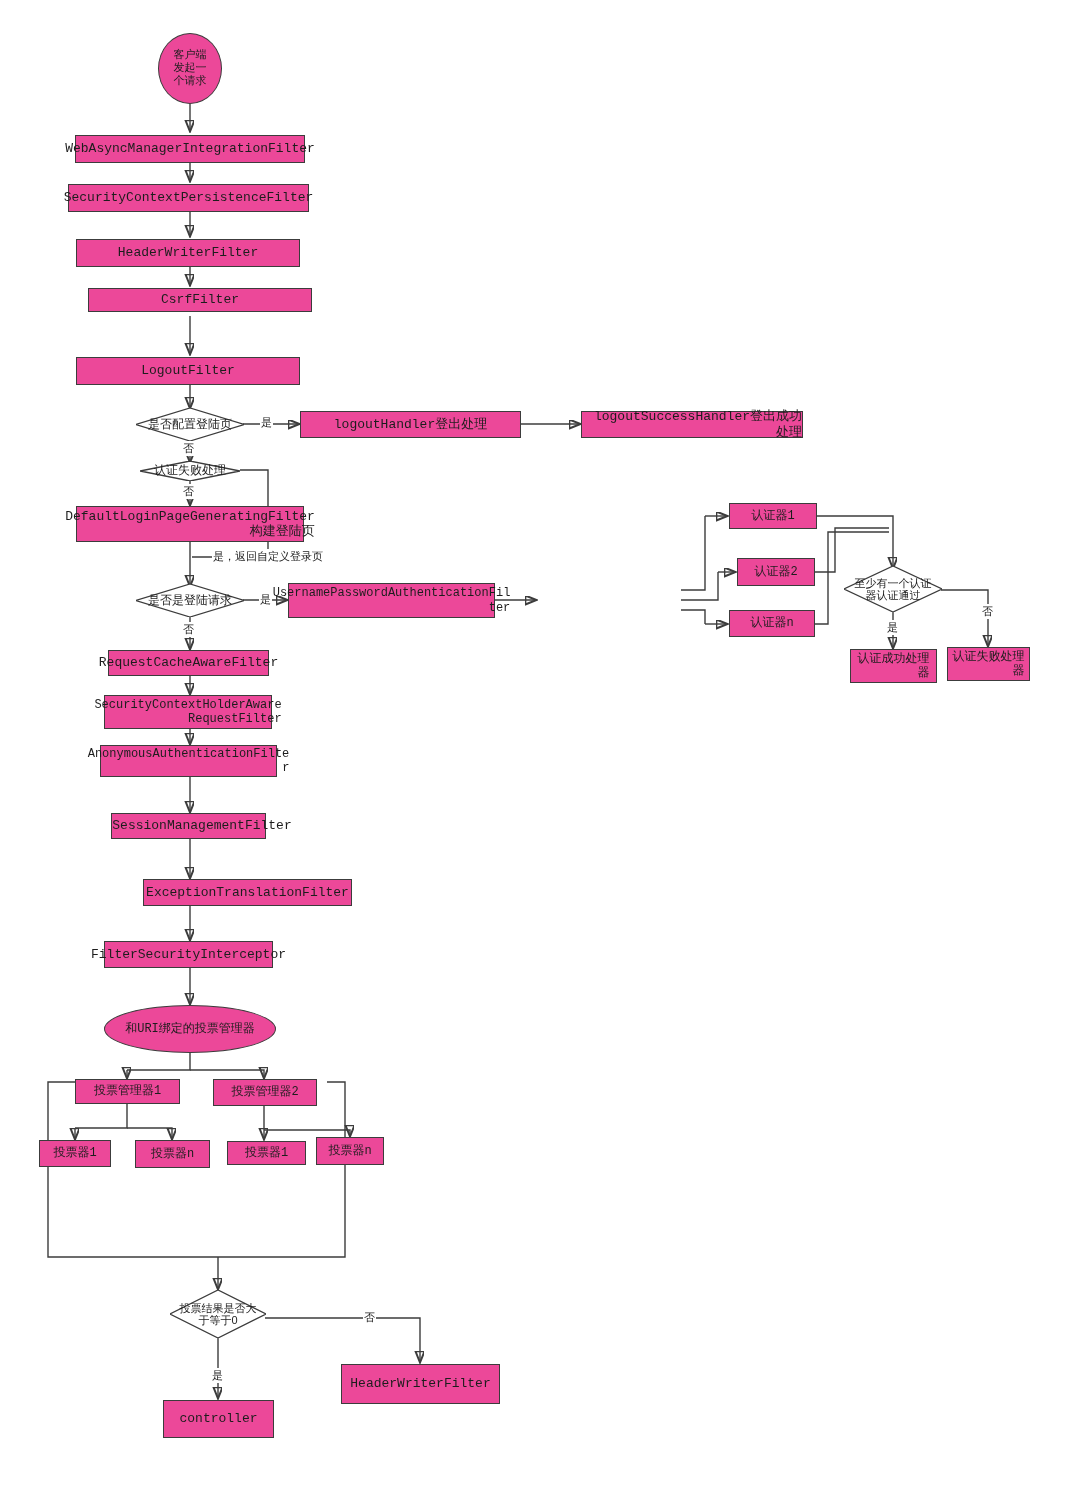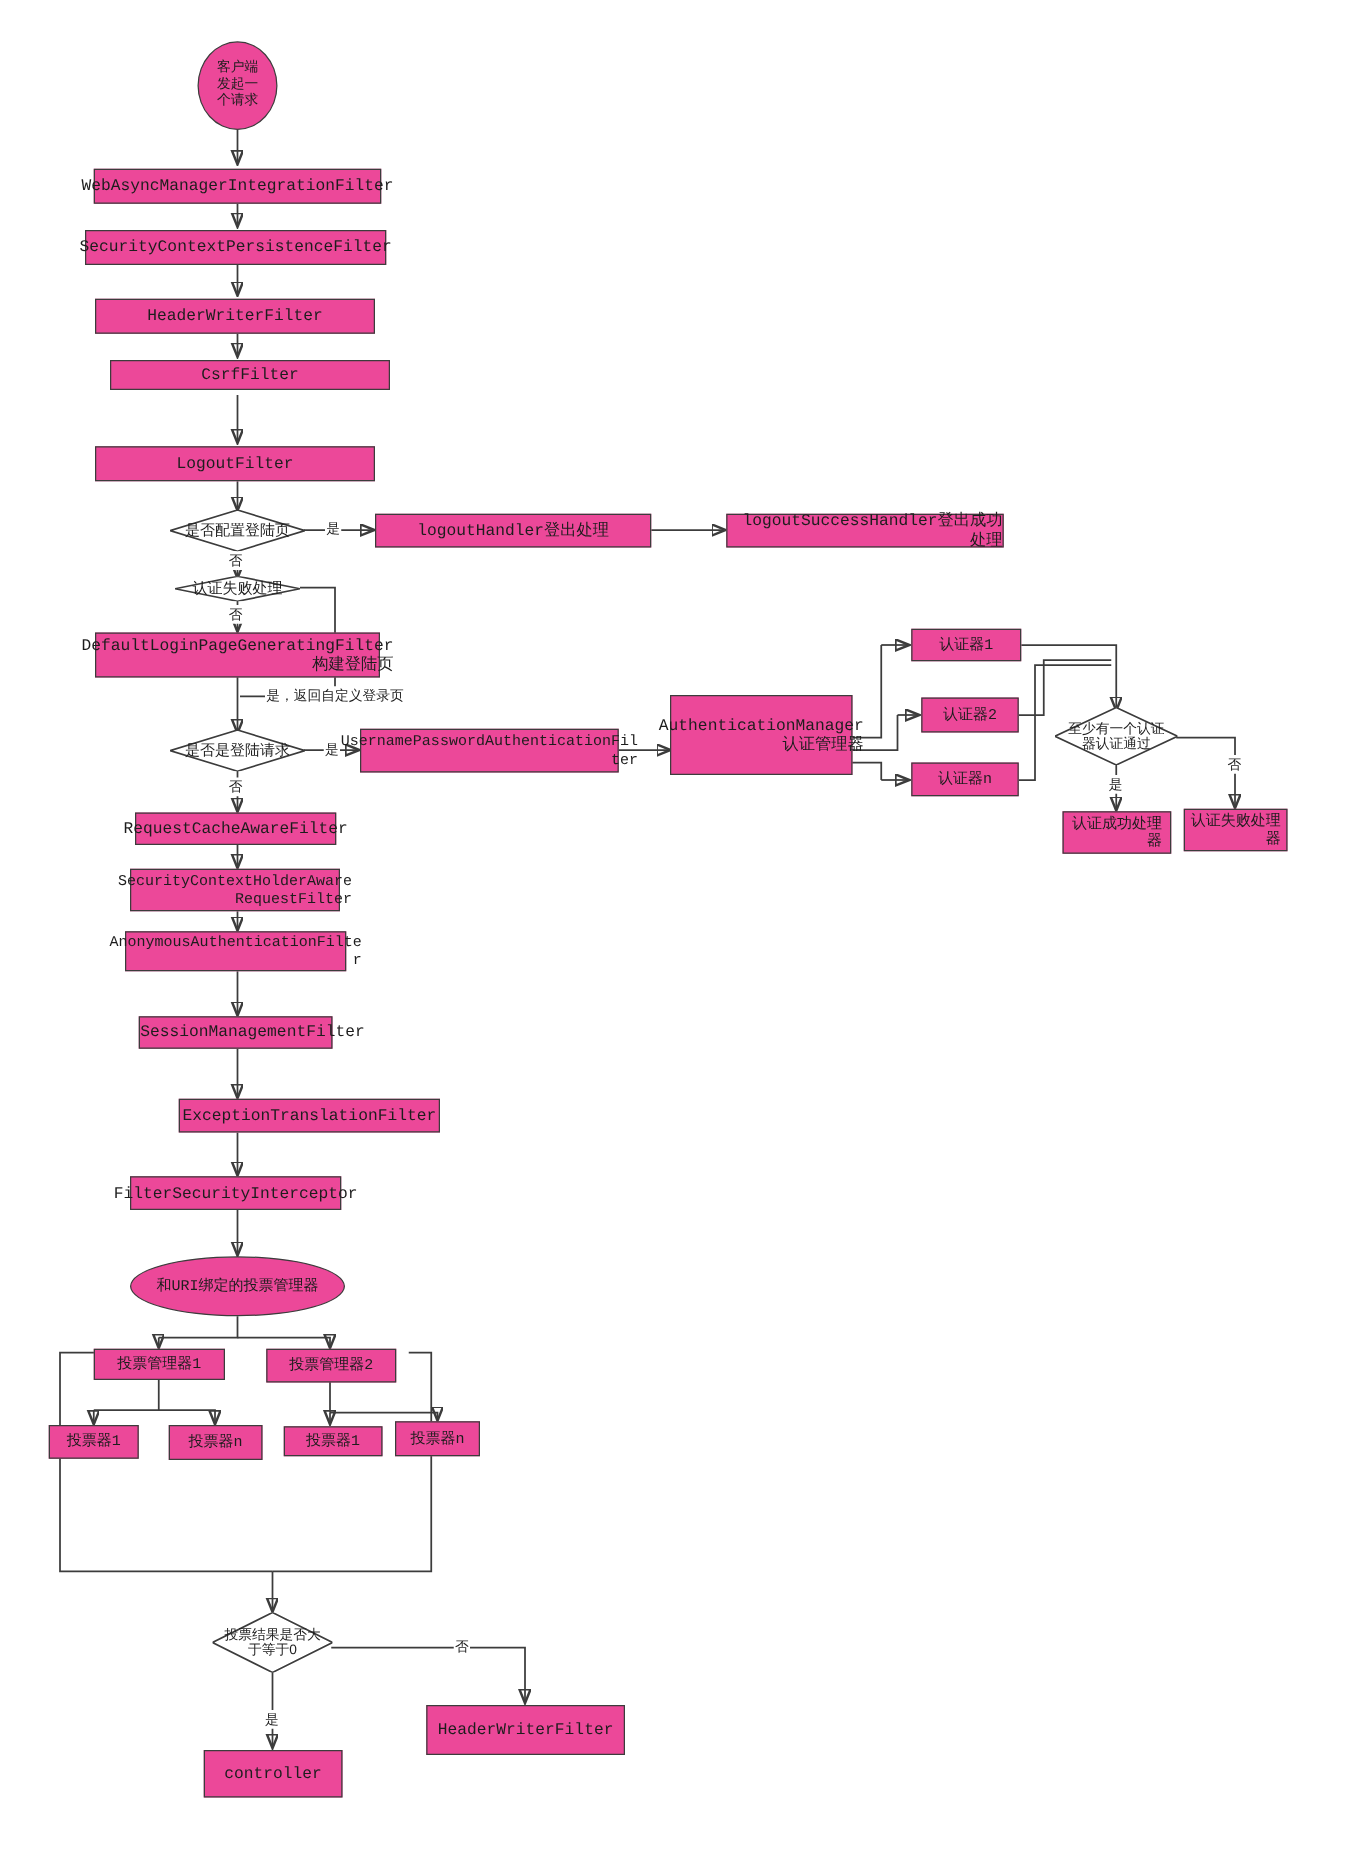--- a/index.html
+++ b/index.html
@@ -216,24 +216,20 @@
       <polygon points="54,0 108,16.5 54,33 0,16.5" fill="#ffffff" stroke="#3c3c3c" stroke-width="1.3"></polygon>
     </svg>
     <div class="diamond-label fs12">是否是登陆请求</div>
   </div>
 
   <div class="node box fs12" style="left:288px;top:583px;width:207px;height:35px;">
     <span style="white-space:pre-line;">UsernamePasswordAuthenticationFil
 ter</span>
   </div>
 
-  <div class="node box fs13" style="left:536px;top:556px;width:146px;height:64px;">
-    <span style="white-space:pre-line;">AuthenticationManager
-认证管理器</span>
-  </div>
 
   <div class="node box fs12" style="left:729px;top:503px;width:88px;height:26px;">
     <span>认证器1</span>
   </div>
 
   <div class="node box fs12" style="left:737px;top:558px;width:78px;height:28px;">
     <span>认证器2</span>
   </div>
 
   <div class="node box fs12" style="left:729px;top:610px;width:86px;height:27px;">

